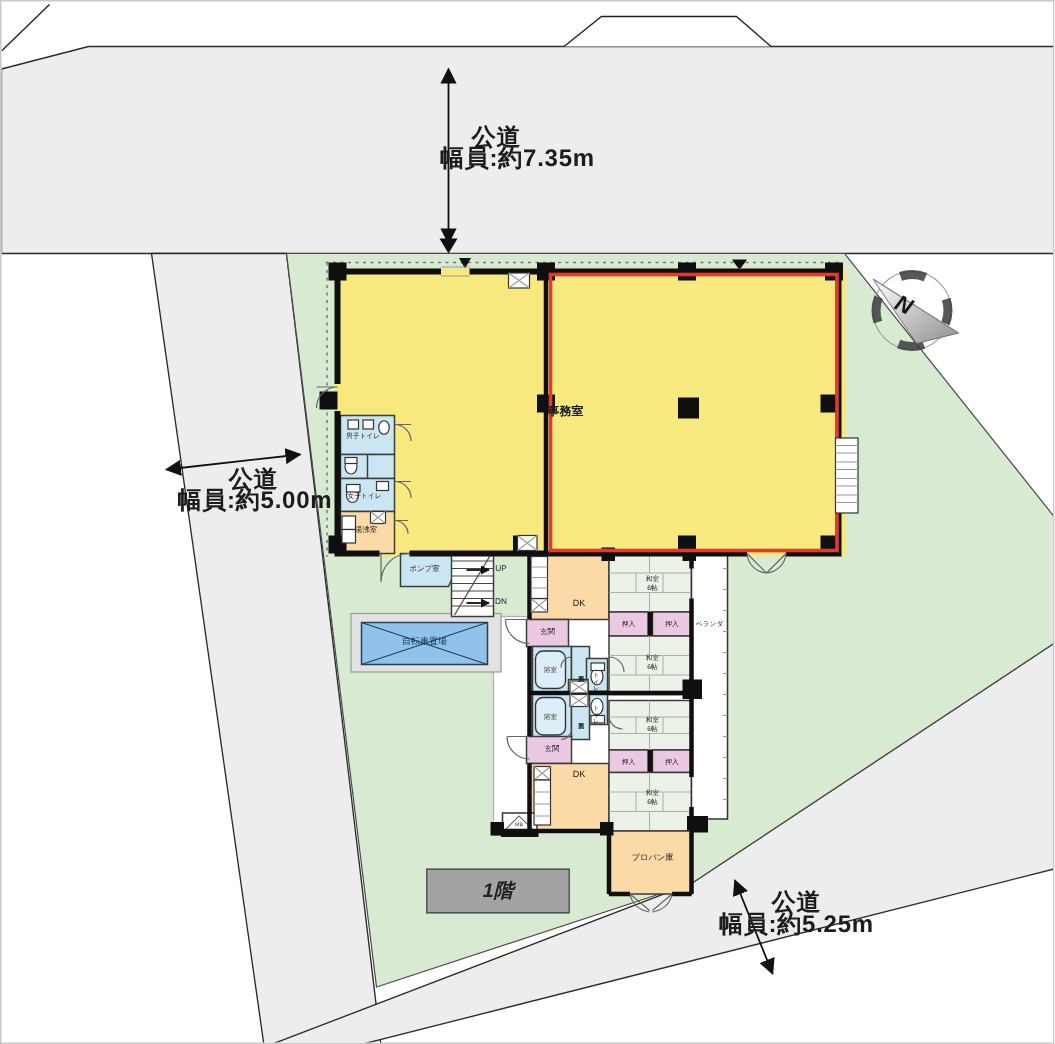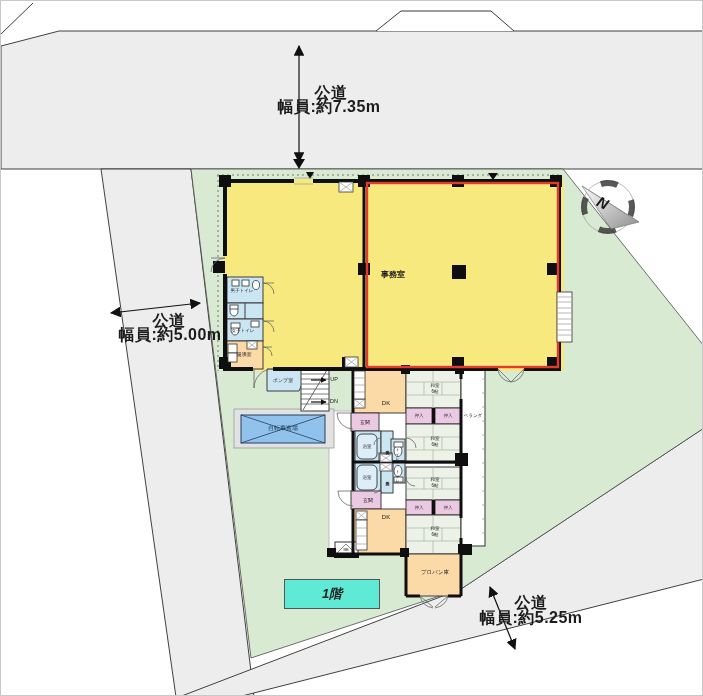--- a/index.html
+++ b/index.html
@@ -10,21 +10,21 @@
        text-align:center;line-height:1.3;pointer-events:none}
   .f10{font-size:16px;font-weight:600;letter-spacing:.5px}
   .f8{font-size:8px;font-weight:600}
   .f6{font-size:6px}
   .f55{font-size:5.5px}
   .f5{font-size:5px}
   .f45{font-size:4.5px}
   .f4{font-size:4px}
   .f35{font-size:3.5px}
   .vert{writing-mode:vertical-rl;text-orientation:upright;line-height:1}
-  .floorbox{position:absolute;left:283px;top:578px;width:94px;height:28px;background:#5eead4;
+  .floorbox{position:absolute;left:283px;top:578px;width:94px;height:28px;background:#a3a3a3;
             border:1px solid #555;display:flex;align-items:center;justify-content:center;
             font-style:italic;font-size:13px;font-weight:600;color:#222}
   
   .road{fill:var(--road-gray,#ededed);stroke:#2b2b2b;stroke-width:.9}
   .site{fill:var(--site-green,#d9ead3);stroke:#4a4a4a;stroke-width:.8}
   .office{fill:var(--office-yellow,#f7e97d)}
   .water{fill:var(--water-blue,#cbe6f3)}
   .orange{fill:var(--service-orange,#fcdaa7)}
   .pink{fill:var(--entry-pink,#ecc9e2)}
   .tatami{fill:var(--tatami-green,#edf2e8)}
@@ -253,27 +253,27 @@
   </g>
 
   <g>
     <line class="dim" x1="298" y1="45" x2="298" y2="161" marker-start="url(#ah)" marker-end="url(#ah)"></line>
     <line class="dim" x1="110" y1="312" x2="199" y2="302" marker-start="url(#ah)" marker-end="url(#ah)"></line>
     <line class="dim" x1="489" y1="586" x2="514" y2="648" marker-start="url(#ah)" marker-end="url(#ah)"></line>
   </g>
 </svg>
 
 <div class="lbl f10" style="left:330px;top:92px">公道</div>
-<div class="lbl f10" style="left:328px;top:106px">幅員:約7.35m</div>
+<div class="lbl f10" style="left:344px;top:106px">幅員:約7.35m</div>
 <div class="lbl f10" style="left:168px;top:320px">公道</div>
 <div class="lbl f10" style="left:169px;top:334px">幅員:約5.00m</div>
 <div class="lbl f10" style="left:530px;top:602px">公道</div>
 <div class="lbl f10" style="left:530px;top:617px">幅員:約5.25m</div>
 
-<div class="lbl f8" style="left:392px;top:274px">事務室</div>
+<div class="lbl f8" style="left:376px;top:274px">事務室</div>
 <div class="lbl f5" style="left:282px;top:379px">ポンプ室</div>
 <div class="lbl f55" style="left:333px;top:379px">UP</div>
 <div class="lbl f55" style="left:333px;top:401px">DN</div>
 <div class="lbl f6" style="left:282px;top:428px;color:#13304d">自転車置場</div>
 <div class="lbl f45" style="left:241px;top:290px">男子トイレ</div>
 <div class="lbl f45" style="left:242px;top:330px">女子トイレ</div>
 <div class="lbl f5" style="left:243px;top:353px">湯沸室</div>
 <div class="lbl f5" style="left:364px;top:421px">玄関</div>
 <div class="lbl f5" style="left:367px;top:499px">玄関</div>
 <div class="lbl f6" style="left:385px;top:403px">DK</div>

